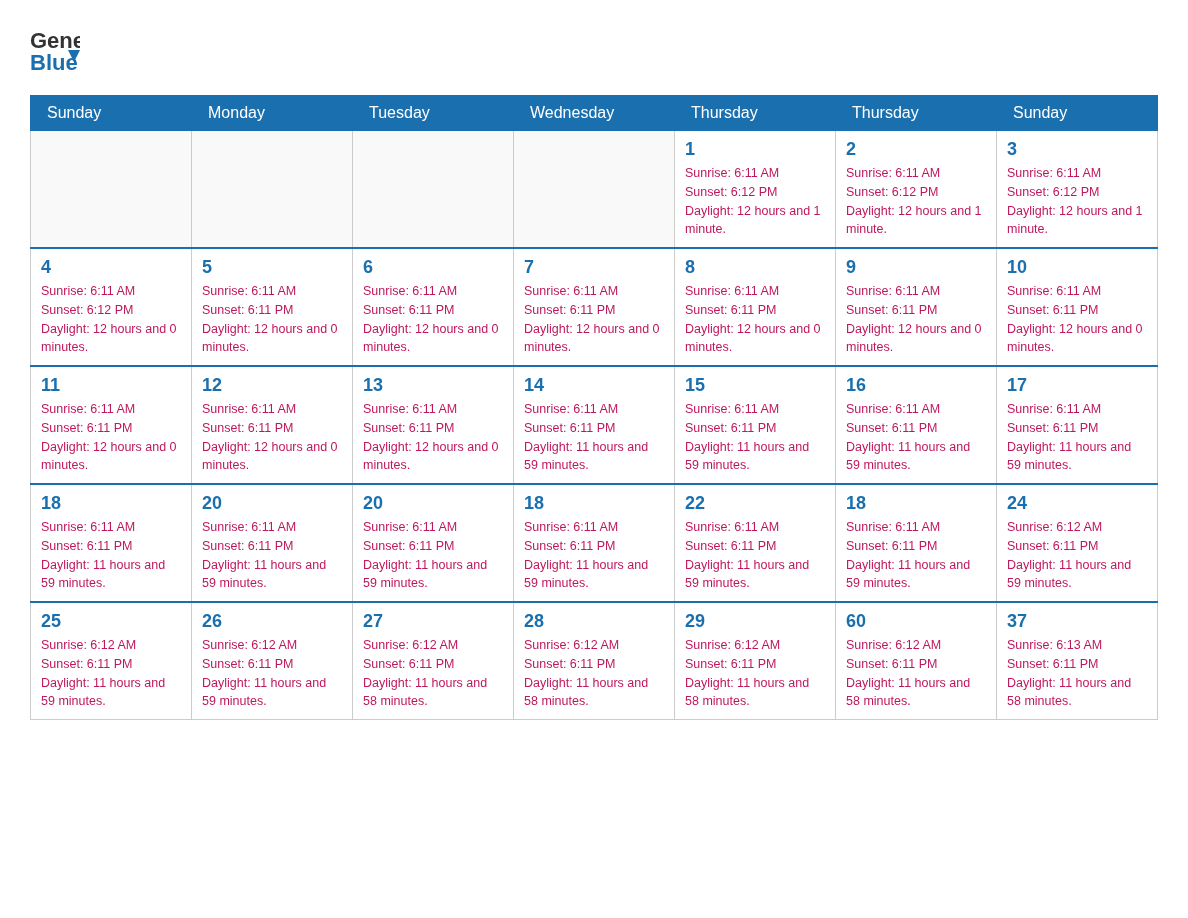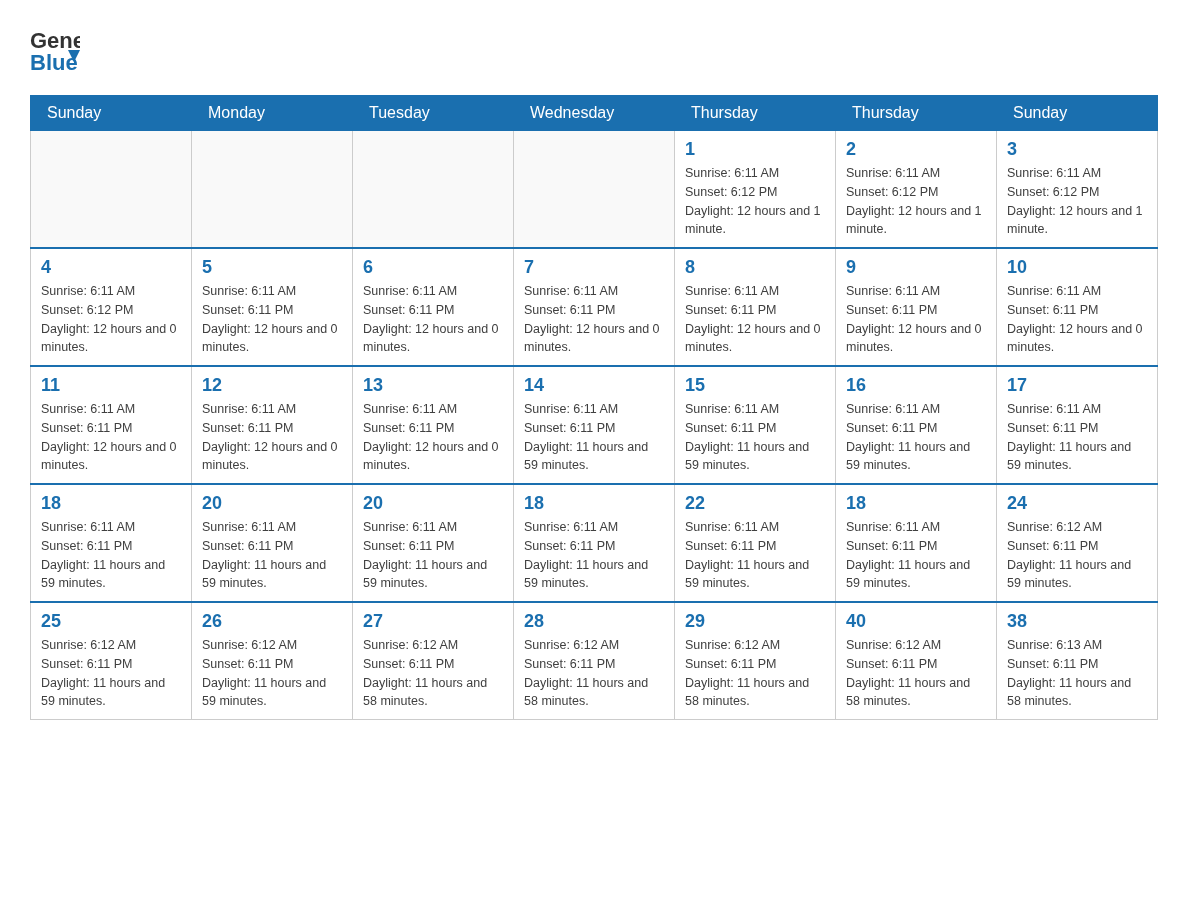--- a/index.html
+++ b/index.html
@@ -66,21 +66,21 @@
     .day-number {
       font-size: 18px;
       color: #1a6faf;
       font-weight: bold;
       display: block;
       margin-bottom: 4px;
     }
     .day-info {
       font-size: 12.5px;
       line-height: 1.5;
-      color: #404040;
+      color: #be185d;
     }
     .empty-cell {
       background: #f9f9f9;
     }
     .row-divider td {
       border-top: 2px solid #1a6faf;
     }
   </style>
 </head>
 <body>
@@ -237,22 +237,22 @@
         </td>
         <td>
           <span class="day-number">28</span>
           <div class="day-info">Sunrise: 6:12 AM<br>Sunset: 6:11 PM<br>Daylight: 11 hours and 58 minutes.</div>
         </td>
         <td>
           <span class="day-number">29</span>
           <div class="day-info">Sunrise: 6:12 AM<br>Sunset: 6:11 PM<br>Daylight: 11 hours and 58 minutes.</div>
         </td>
         <td>
-          <span class="day-number">40</span>
-          <div class="day-info">Sunrise: 6:12 AM<br>Sunset: 6:11 PM<br>Daylight: 11 hours and 58 minutes.</div>
-        </td>
-        <td>
-          <span class="day-number">38</span>
+          <span class="day-number">60</span>
+          <div class="day-info">Sunrise: 6:12 AM<br>Sunset: 6:11 PM<br>Daylight: 11 hours and 58 minutes.</div>
+        </td>
+        <td>
+          <span class="day-number">37</span>
           <div class="day-info">Sunrise: 6:13 AM<br>Sunset: 6:11 PM<br>Daylight: 11 hours and 58 minutes.</div>
         </td>
       </tr>
     </tbody>
 </table>
 
 </body></html>

